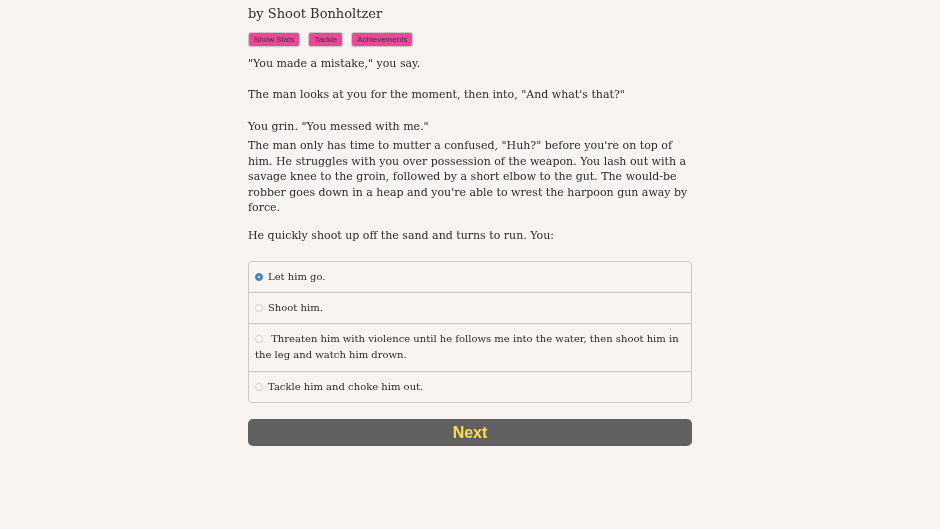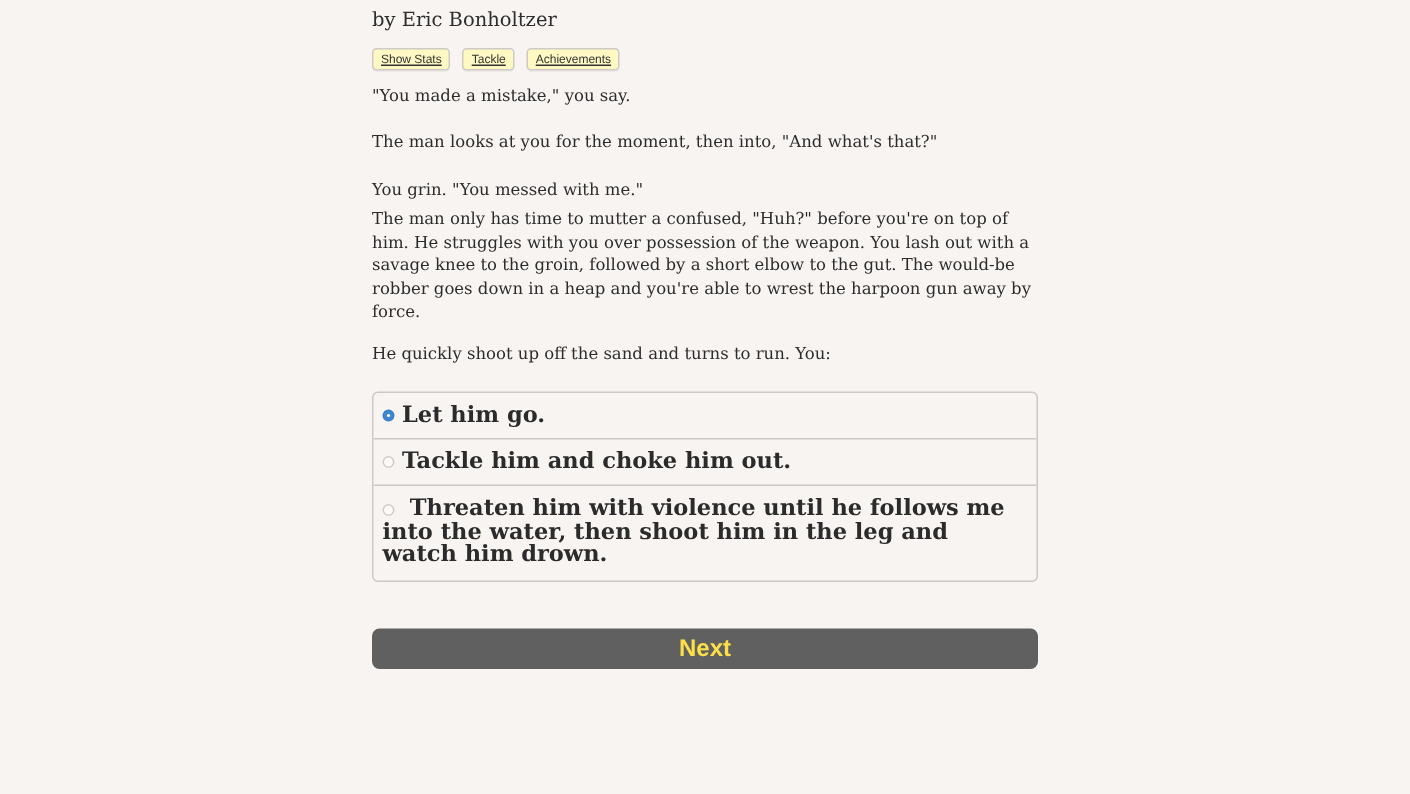--- a/index.html
+++ b/index.html
@@ -32,28 +32,27 @@
       position: absolute;
       top: 32px;
       left: 0;
       display: flex;
       gap: 8px;
     }
     .tb-btn {
       font-family: "Liberation Sans", sans-serif;
       font-size: 8px;
       color: #333;
-      background: #fef9c3;
+      background: #ec4899;
       border: 1px solid #cfcac6;
       border-radius: 3px;
       padding: 1px 5px;
       height: 11px;
       line-height: 11px;
       box-shadow: 0 1px 0 rgba(0,0,0,0.04);
-      text-decoration: underline;
     }
     .para {
       position: absolute;
       left: 0;
       width: 444px;
       font-size: 11px;
       line-height: 15.6px;
       margin: 0;
     }
     .choices {
@@ -61,26 +60,25 @@
       top: 261px;
       left: 0;
       width: 442px;
       border: 1px solid #cdc8c4;
       border-radius: 4px;
       background: #f7f4f2;
       overflow: hidden;
     }
     .choice {
       border-top: 1px solid #cdc8c4;
-      font-size: 15px;
+      font-size: 10px;
       line-height: 15.6px;
       padding: 0 6px;
       display: flex;
       align-items: flex-start;
-      font-weight: bold;
     }
     .choice:first-child { border-top: none; }
     .choice.single { height: 30px; align-items: center; }
     .choice.multi { padding-top: 7px; padding-bottom: 9px; display: block; }
     .radio {
       width: 8px;
       height: 8px;
       border-radius: 50%;
       border: 1px solid #d0ccc8;
       background: #fbfaf9;
@@ -118,43 +116,47 @@
       font-weight: bold;
       font-size: 16px;
       text-align: center;
       line-height: 27px;
     }
   </style>
 </head>
 <body>
 
 <div class="container">
-  <div class="author">by Eric Bonholtzer</div>
+  <div class="author">by Shoot Bonholtzer</div>
 
   <div class="toolbar">
     <div class="tb-btn">Show Stats</div>
     <div class="tb-btn">Tackle</div>
     <div class="tb-btn">Achievements</div>
   </div>
 
   <p class="para" style="top:56px;">"You made a mistake," you say.</p>
   <p class="para" style="top:87px;">The man looks at you for the moment, then into, "And what's that?"</p>
   <p class="para" style="top:119px;">You grin. "You messed with me."</p>
   <p class="para" style="top:138px;">The man only has time to mutter a confused, "Huh?" before you're on top of him. He struggles with you over possession of the weapon. You lash out with a savage knee to the groin, followed by a short elbow to the gut. The would-be robber goes down in a heap and you're able to wrest the harpoon gun away by force.</p>
   <p class="para" style="top:228px;">He quickly shoot up off the sand and turns to run. You:</p>
 
   <div class="choices">
     <div class="choice single">
       <span class="radio checked"></span>
       <span>Let him go.</span>
     </div>
     <div class="choice single">
       <span class="radio"></span>
-      <span>Tackle him and choke him out.</span>
+      <span>Shoot him.</span>
     </div>
     <div class="choice multi">
       <span class="radio"></span>
       <span>Threaten him with violence until he follows me into the water, then shoot him in the leg and watch him drown.</span>
+    </div>
+    <div class="choice single">
+      <span class="radio"></span>
+      <span>Tackle him and choke him out.</span>
     </div>
   </div>
 
   <div class="next-btn">Next</div>
 </div>
 
 </body></html>

